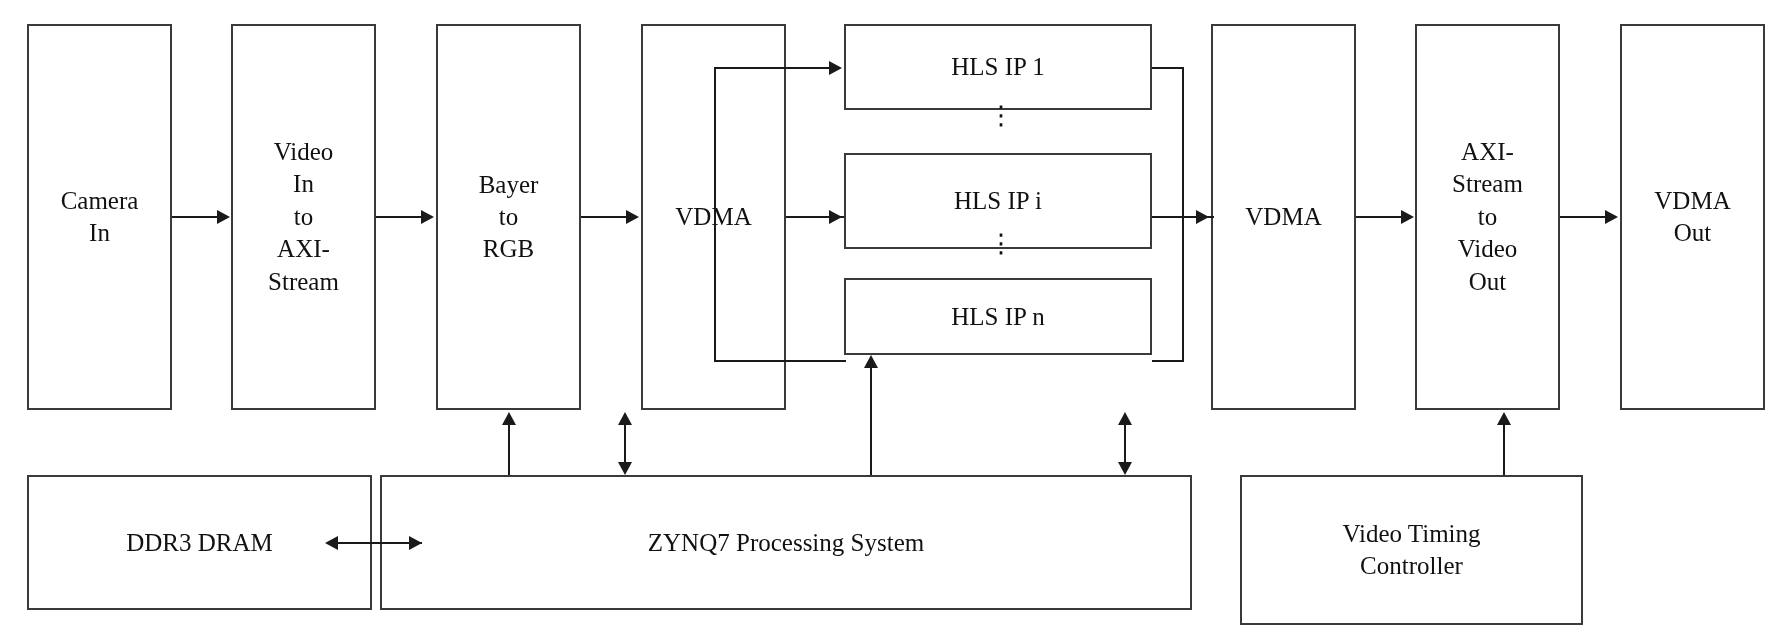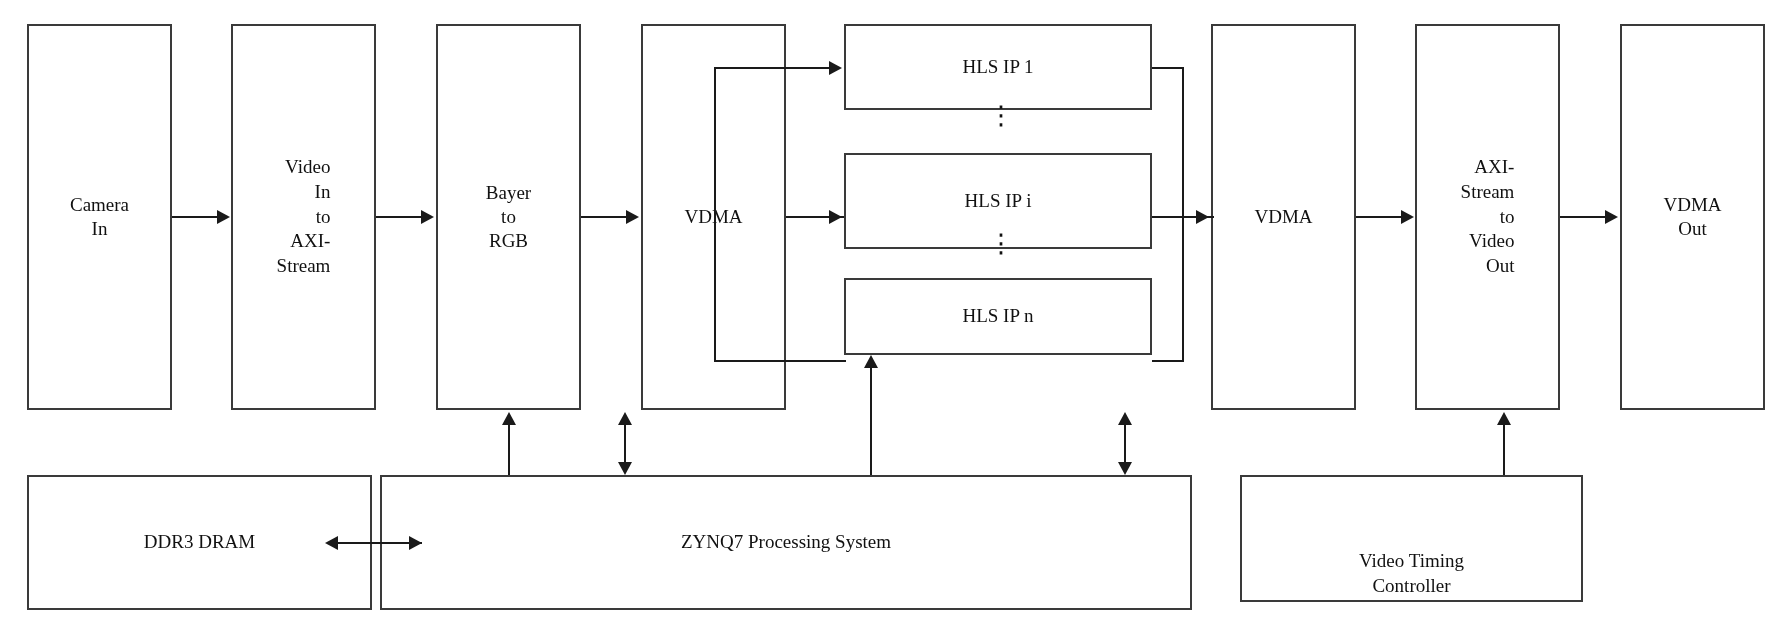--- a/index.html
+++ b/index.html
@@ -20,25 +20,25 @@
   .box {
     position: absolute;
     box-sizing: border-box;
     border: 2px solid #3a3a3a;
     background: #ffffff;
     display: flex;
     align-items: center;
     justify-content: center;
     text-align: center;
     line-height: 1.28;
-    font-size: 19px;
+    font-size: 25px;
     color: #111111;
     padding: 2px 4px;
   }
-  .box.tall-stack { line-height: 1.30; text-align: right; }
+  .box.tall-stack { line-height: 1.30; }
   .box .lbl { white-space: pre-line; display: block; }
 
   
   .hline {
     position: absolute;
     height: 0;
     border-top: 2px solid #1a1a1a;
   }
   .vline {
     position: absolute;
@@ -151,21 +151,21 @@
   </div>
 
   <div class="box" style="left:27px; top:475px; width:345px; height:135px;">
     <span class="lbl">DDR3 DRAM</span>
   </div>
 
   <div class="box" style="left:380px; top:475px; width:812px; height:135px;">
     <span class="lbl">ZYNQ7 Processing System</span>
   </div>
 
-  <div class="box" style="left:1240px; top:475px; width:343px; height:127px;align-items:flex-end;">
+  <div class="box" style="left:1240px; top:475px; width:343px; height:150px;">
     <span class="lbl">Video Timing
 Controller</span>
   </div>
 
   <div class="hline" style="left:172px; top:216px; width:46px;"></div>
   <div class="arrow-r" style="left:217px; top:210px;"></div>
 
   <div class="hline" style="left:376px; top:216px; width:46px;"></div>
   <div class="arrow-r" style="left:421px; top:210px;"></div>
 

